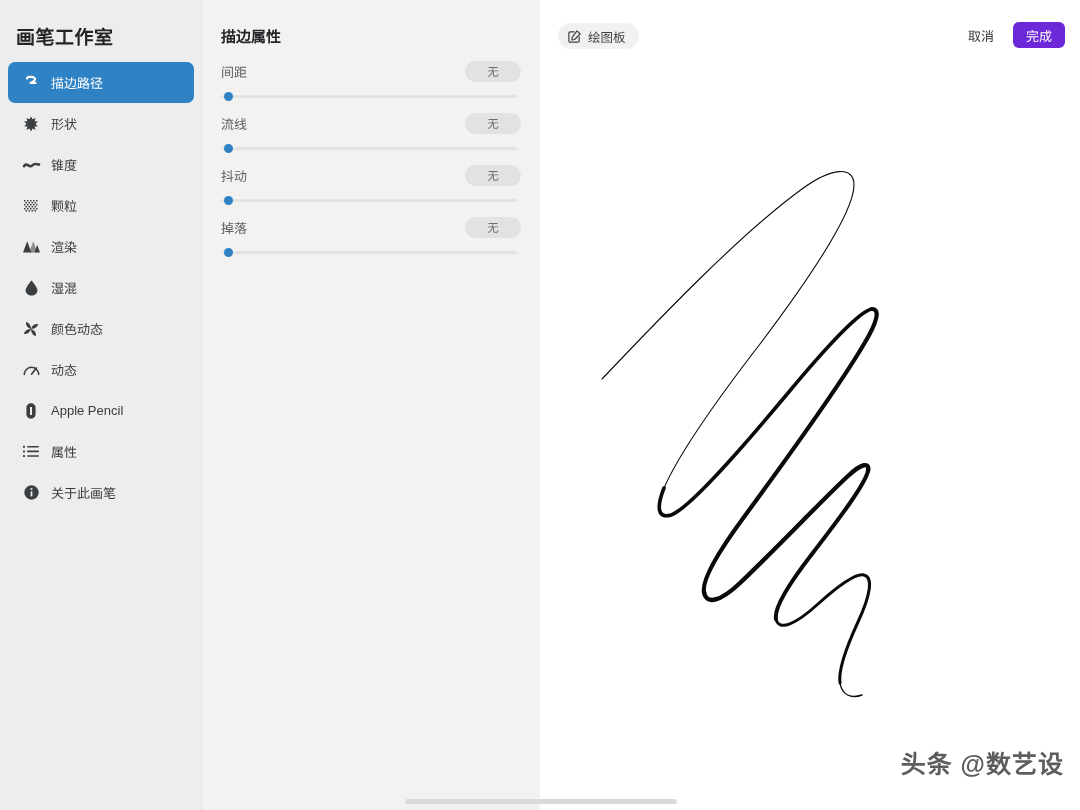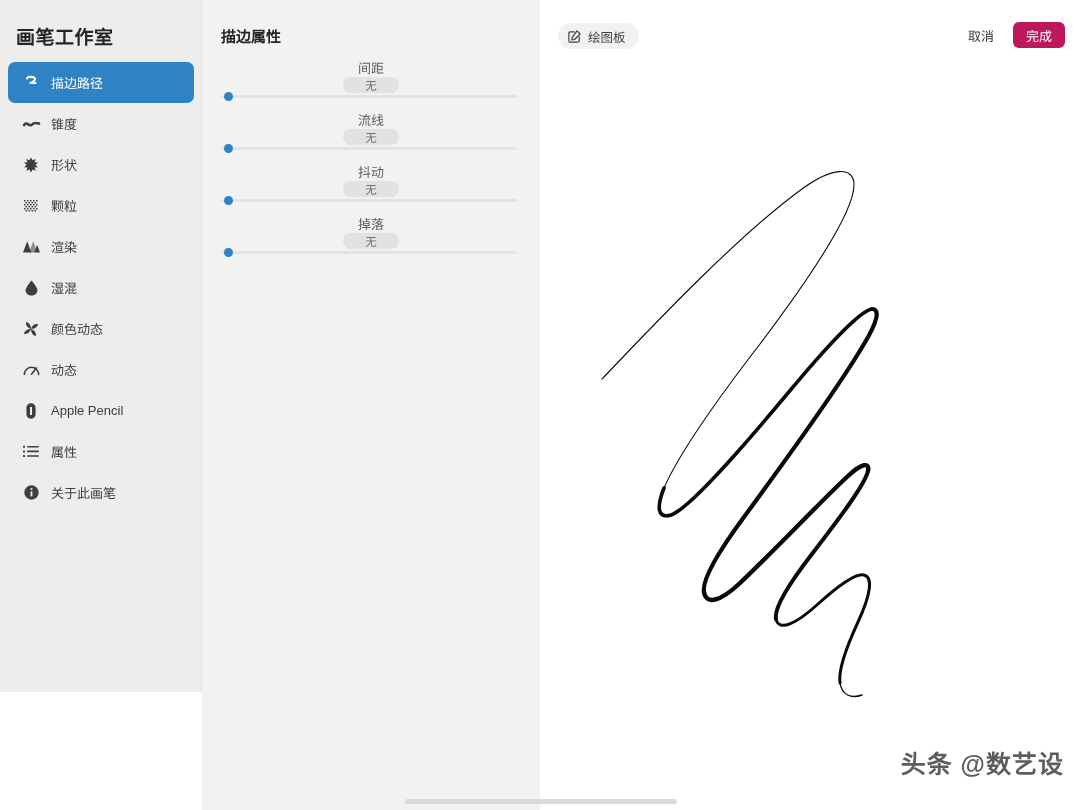--- a/index.html
+++ b/index.html
@@ -8,21 +8,21 @@
     width:1080px; height:810px;
     overflow:hidden;
     background:#ffffff;
     font-family:"Liberation Sans","DejaVu Sans",sans-serif;
     -webkit-font-smoothing:antialiased;
   }
   #app { position:relative; width:1080px; height:810px; display:flex; }
 
   
   .sidebar {
-    width:202px; height:692px;
+    width:202px; height:810px;
     background:#ECEDEC;
     border-right:1px solid #E1E2E1;
     position:relative;
     flex:0 0 202px;
   }
   .sidebar-title {
     font-size:19px; font-weight:bold; color:#222426;
     padding:22px 0 0 16px; letter-spacing:.5px;
   }
   .nav-list { margin-top:13px; }
@@ -55,21 +55,20 @@
   }
   .props-title {
     font-size:15px; font-weight:bold; color:#232528;
     padding:25px 16px 0 19px;
   }
   .slider-group { margin-top:12px; padding:0 19px 0 19px; }
   .slider-row { position:relative; height:52px; }
   .slider-head {
     display:flex; align-items:center; justify-content:space-between;
     height:26px;
-    flex-direction:column;
   }
   .slider-label { font-size:13px; color:#5C5F62; }
   .pill {
     min-width:56px; height:21px;
     background:#E2E2E1; border-radius:11px;
     display:flex; align-items:center; justify-content:center;
     font-size:11.5px; color:#6C6F72;
     cursor:pointer;
   }
   .track {
@@ -100,21 +99,21 @@
     cursor:pointer;
   }
   .chip svg { display:block; }
   .btn-cancel {
     position:absolute; right:86px; top:26px;
     font-size:13px; color:#3A3D40; cursor:pointer;
   }
   .btn-done {
     position:absolute; right:15px; top:22px;
     height:26px; padding:0 13px;
-    background:#be185d; border-radius:6px;
+    background:#6d28d9; border-radius:6px;
     display:flex; align-items:center; justify-content:center;
     font-size:13px; color:#ffffff; cursor:pointer;
   }
   .stroke-wrap {
     position:absolute; left:0; top:56px; width:540px; height:700px;
     pointer-events:none;
   }
   .stroke-wrap svg { display:block; }
 
   
@@ -147,34 +146,34 @@
         <span class="nav-ico">
           <svg width="17" height="17" viewBox="0 0 17 17" fill="none" stroke="currentColor" stroke-width="2.1" stroke-linecap="round" stroke-linejoin="round">
               <path d="M4 4.6 C4 2.6 9.5 2.2 11.5 4 C13.5 5.8 10 8 7.5 9 L12.6 9"></path>
             </svg>
         </span>
         <span class="nav-label">描边路径</span>
       </div>
 
       <div class="nav-item">
         <span class="nav-ico">
+          <svg width="16" height="16" viewBox="0 0 16 16" fill="currentColor">
+              <path d="M8 0.4 L9.6 3.3 L12.6 2.1 L11.6 5.2 L14.9 5.6 L12.5 7.9 L14.9 10.2 L11.6 10.6 L12.6 13.7 L9.6 12.5 L8 15.5 L6.4 12.5 L3.4 13.7 L4.4 10.6 L1.1 10.2 L3.5 7.9 L1.1 5.6 L4.4 5.2 L3.4 2.1 L6.4 3.3 Z"></path>
+            </svg>
+        </span>
+        <span class="nav-label">形状</span>
+      </div>
+
+      <div class="nav-item">
+        <span class="nav-ico">
           <svg width="19" height="14" viewBox="0 0 19 14" fill="none" stroke="currentColor" stroke-width="2.6" stroke-linecap="round">
               <path d="M2 8.2 C5 3.4 7 10.6 10 7.6 C12.6 5 14.5 5.8 17 6.6"></path>
             </svg>
         </span>
         <span class="nav-label">锥度</span>
-      </div>
-
-      <div class="nav-item">
-        <span class="nav-ico">
-          <svg width="16" height="16" viewBox="0 0 16 16" fill="currentColor">
-              <path d="M8 0.4 L9.6 3.3 L12.6 2.1 L11.6 5.2 L14.9 5.6 L12.5 7.9 L14.9 10.2 L11.6 10.6 L12.6 13.7 L9.6 12.5 L8 15.5 L6.4 12.5 L3.4 13.7 L4.4 10.6 L1.1 10.2 L3.5 7.9 L1.1 5.6 L4.4 5.2 L3.4 2.1 L6.4 3.3 Z"></path>
-            </svg>
-        </span>
-        <span class="nav-label">形状</span>
       </div>
 
       <div class="nav-item">
         <span class="nav-ico">
           <svg width="16" height="14" viewBox="0 0 16 14" fill="currentColor">
             <g>
               <rect x="1" y="1" width="1.5" height="1.5"></rect>
                 <rect x="4" y="1" width="1.5" height="1.5"></rect>
                 <rect x="7" y="1" width="1.5" height="1.5"></rect>
                 <rect x="10" y="1" width="1.5" height="1.5"></rect>

